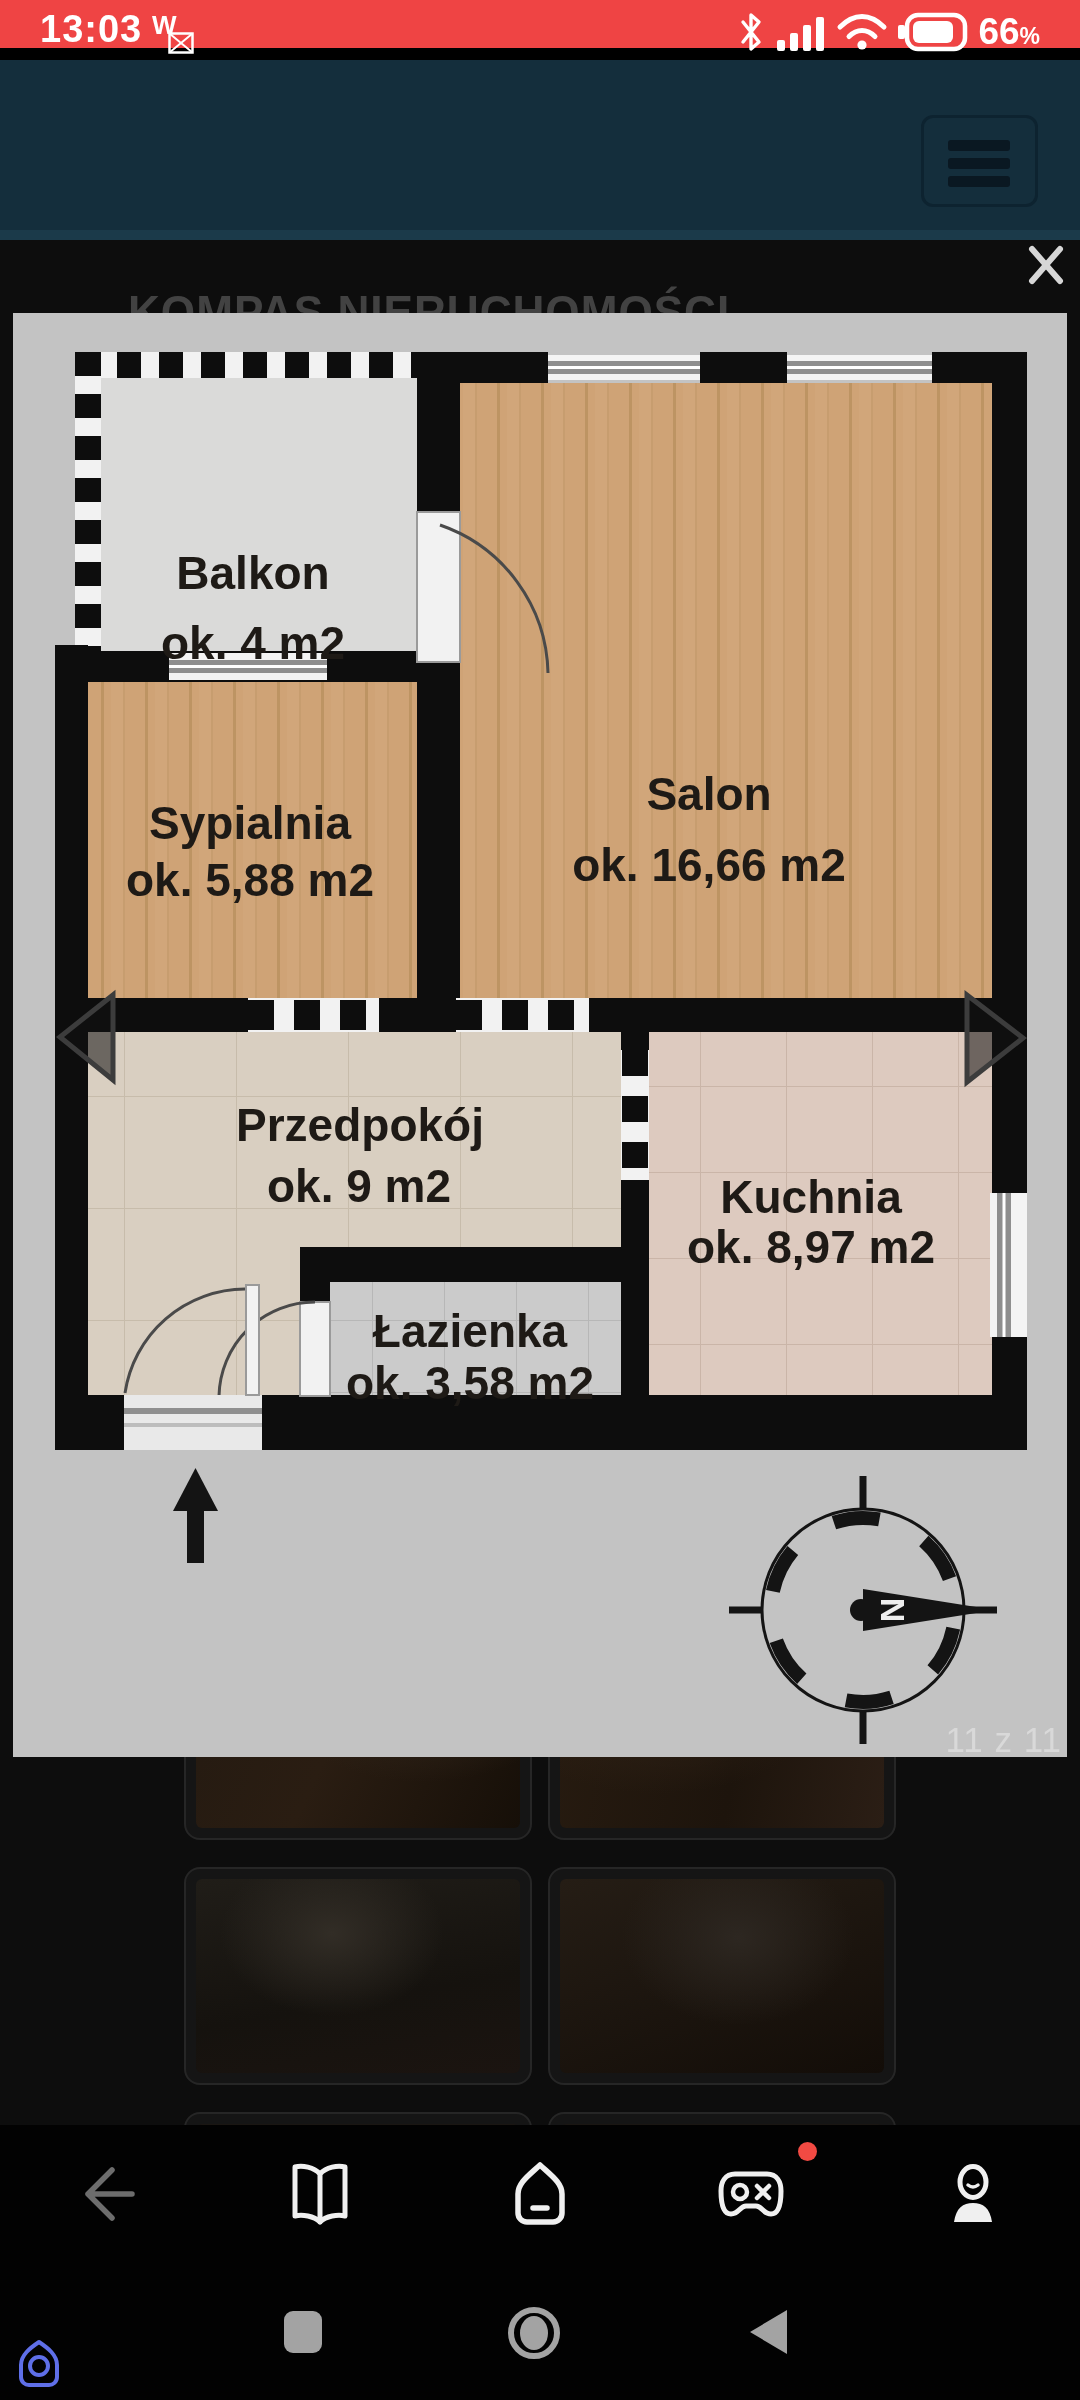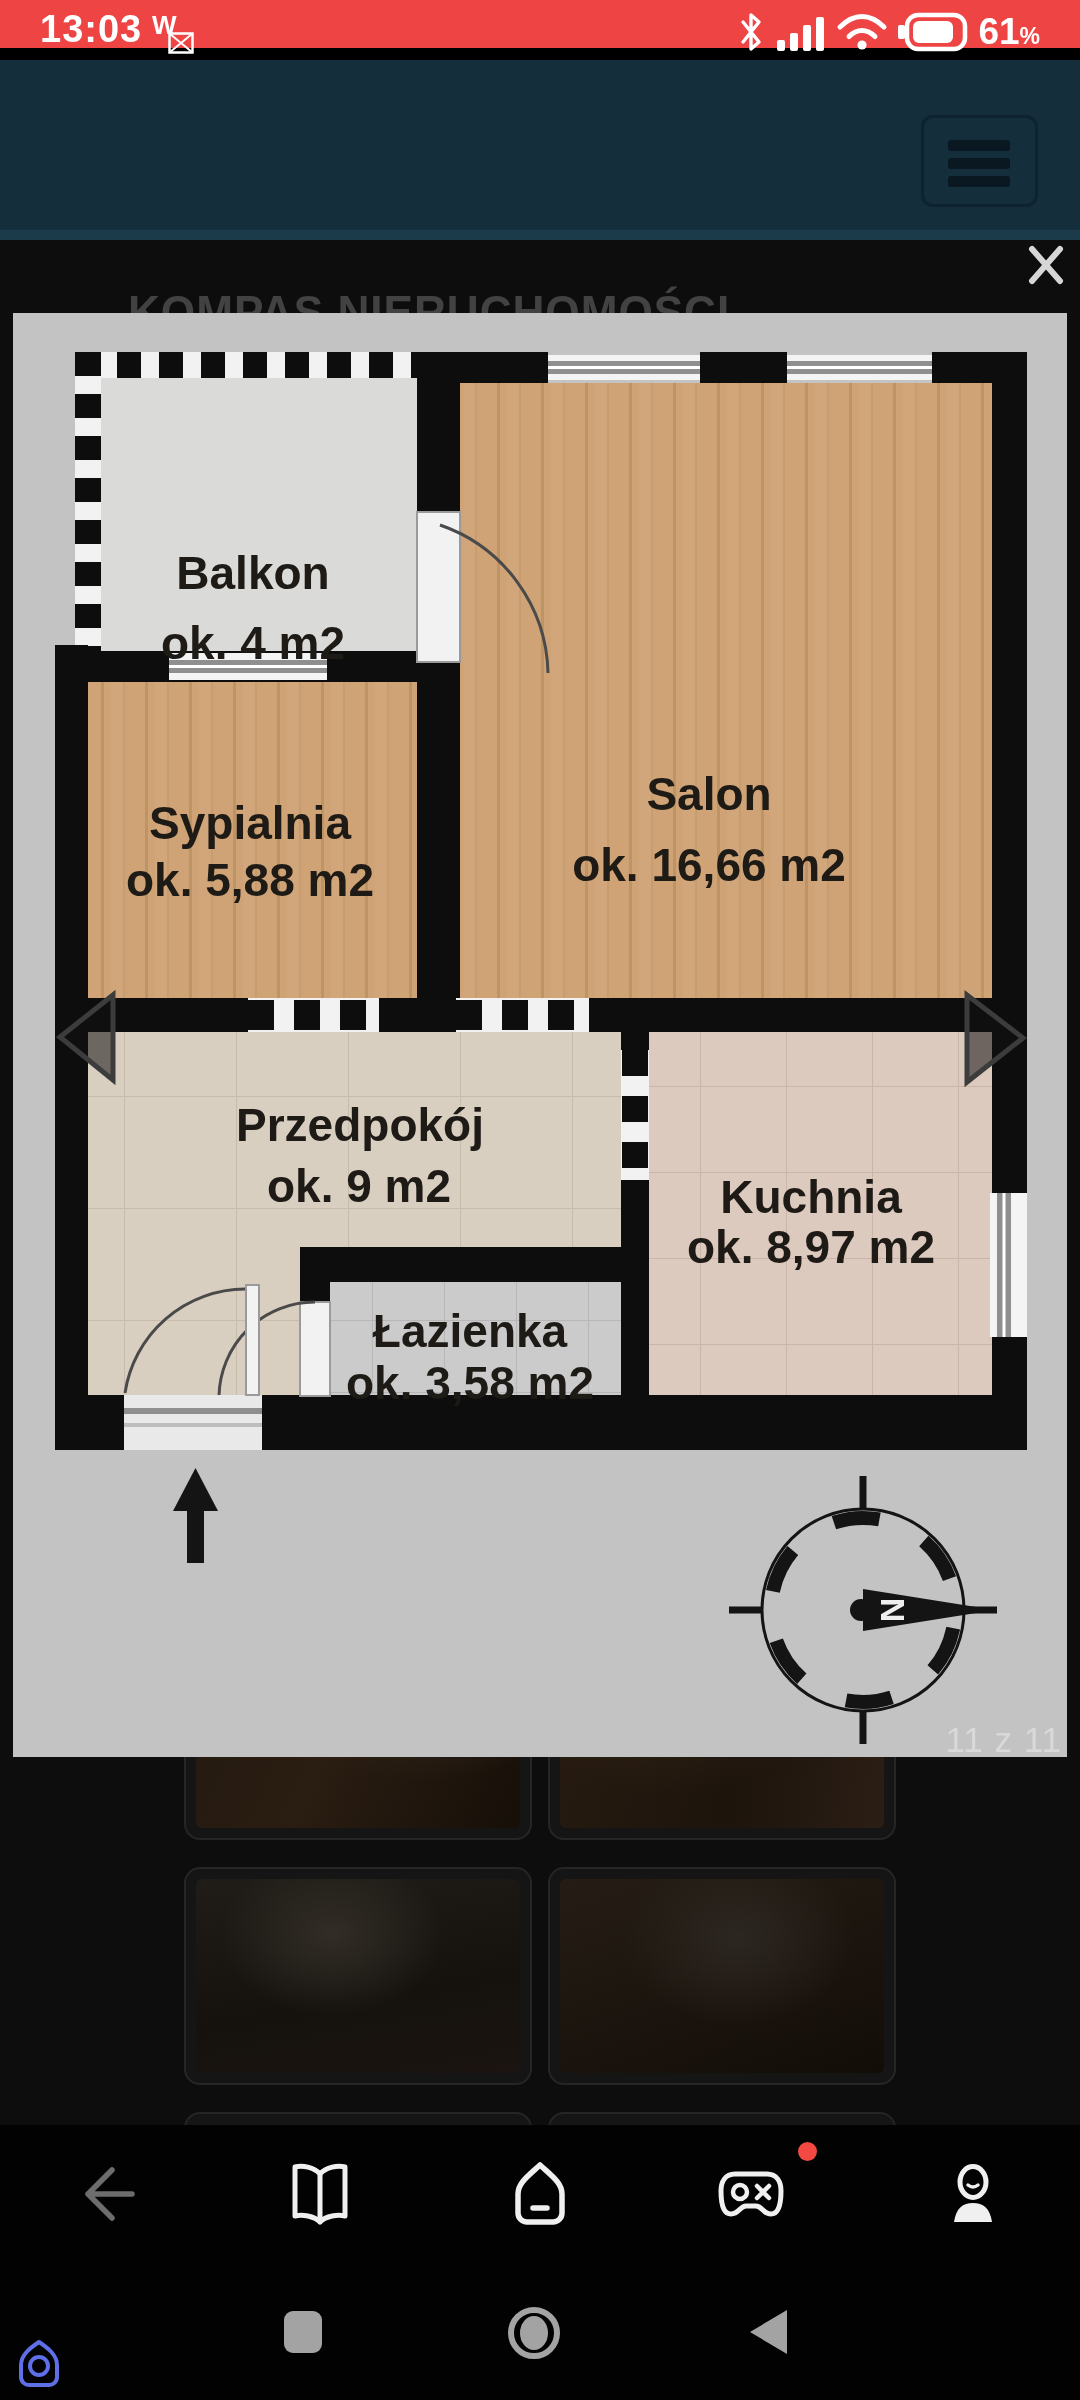--- a/index.html
+++ b/index.html
@@ -80,21 +80,21 @@
       <path d="M4 15 C11 8 19 4.5 26 4.5 C33 4.5 41 8 48 15" fill="none" stroke="#fff" stroke-width="5" stroke-linecap="round"></path>
       <path d="M13 24.5 C17 20.5 21.5 18.5 26 18.5 C30.5 18.5 35 20.5 39 24.5" fill="none" stroke="#fff" stroke-width="5" stroke-linecap="round"></path>
       <circle cx="26" cy="33" r="4.6" fill="#fff"></circle>
     </svg>
     <svg width="70" height="40" viewBox="0 0 70 40">
       <rect x="0" y="13" width="7" height="14" rx="2" fill="#fff"></rect>
       <rect x="9" y="3" width="58" height="34" rx="11" fill="none" stroke="#fff" stroke-width="4.5"></rect>
       <rect x="15" y="9" width="40" height="22" rx="6" fill="#fff"></rect>
     </svg>
     <div id="battery-pct">
-      <span>61</span>
+      <span>66</span>
         <span class="pct">%</span>
     </div>
   </div>
 </div>
 
 <div id="app-header" class="abs">
   <div id="menu-button" class="abs">
     <span>
       <span class="bar" style="top:22px;"></span>
       <span class="bar" style="top:40px;"></span>

